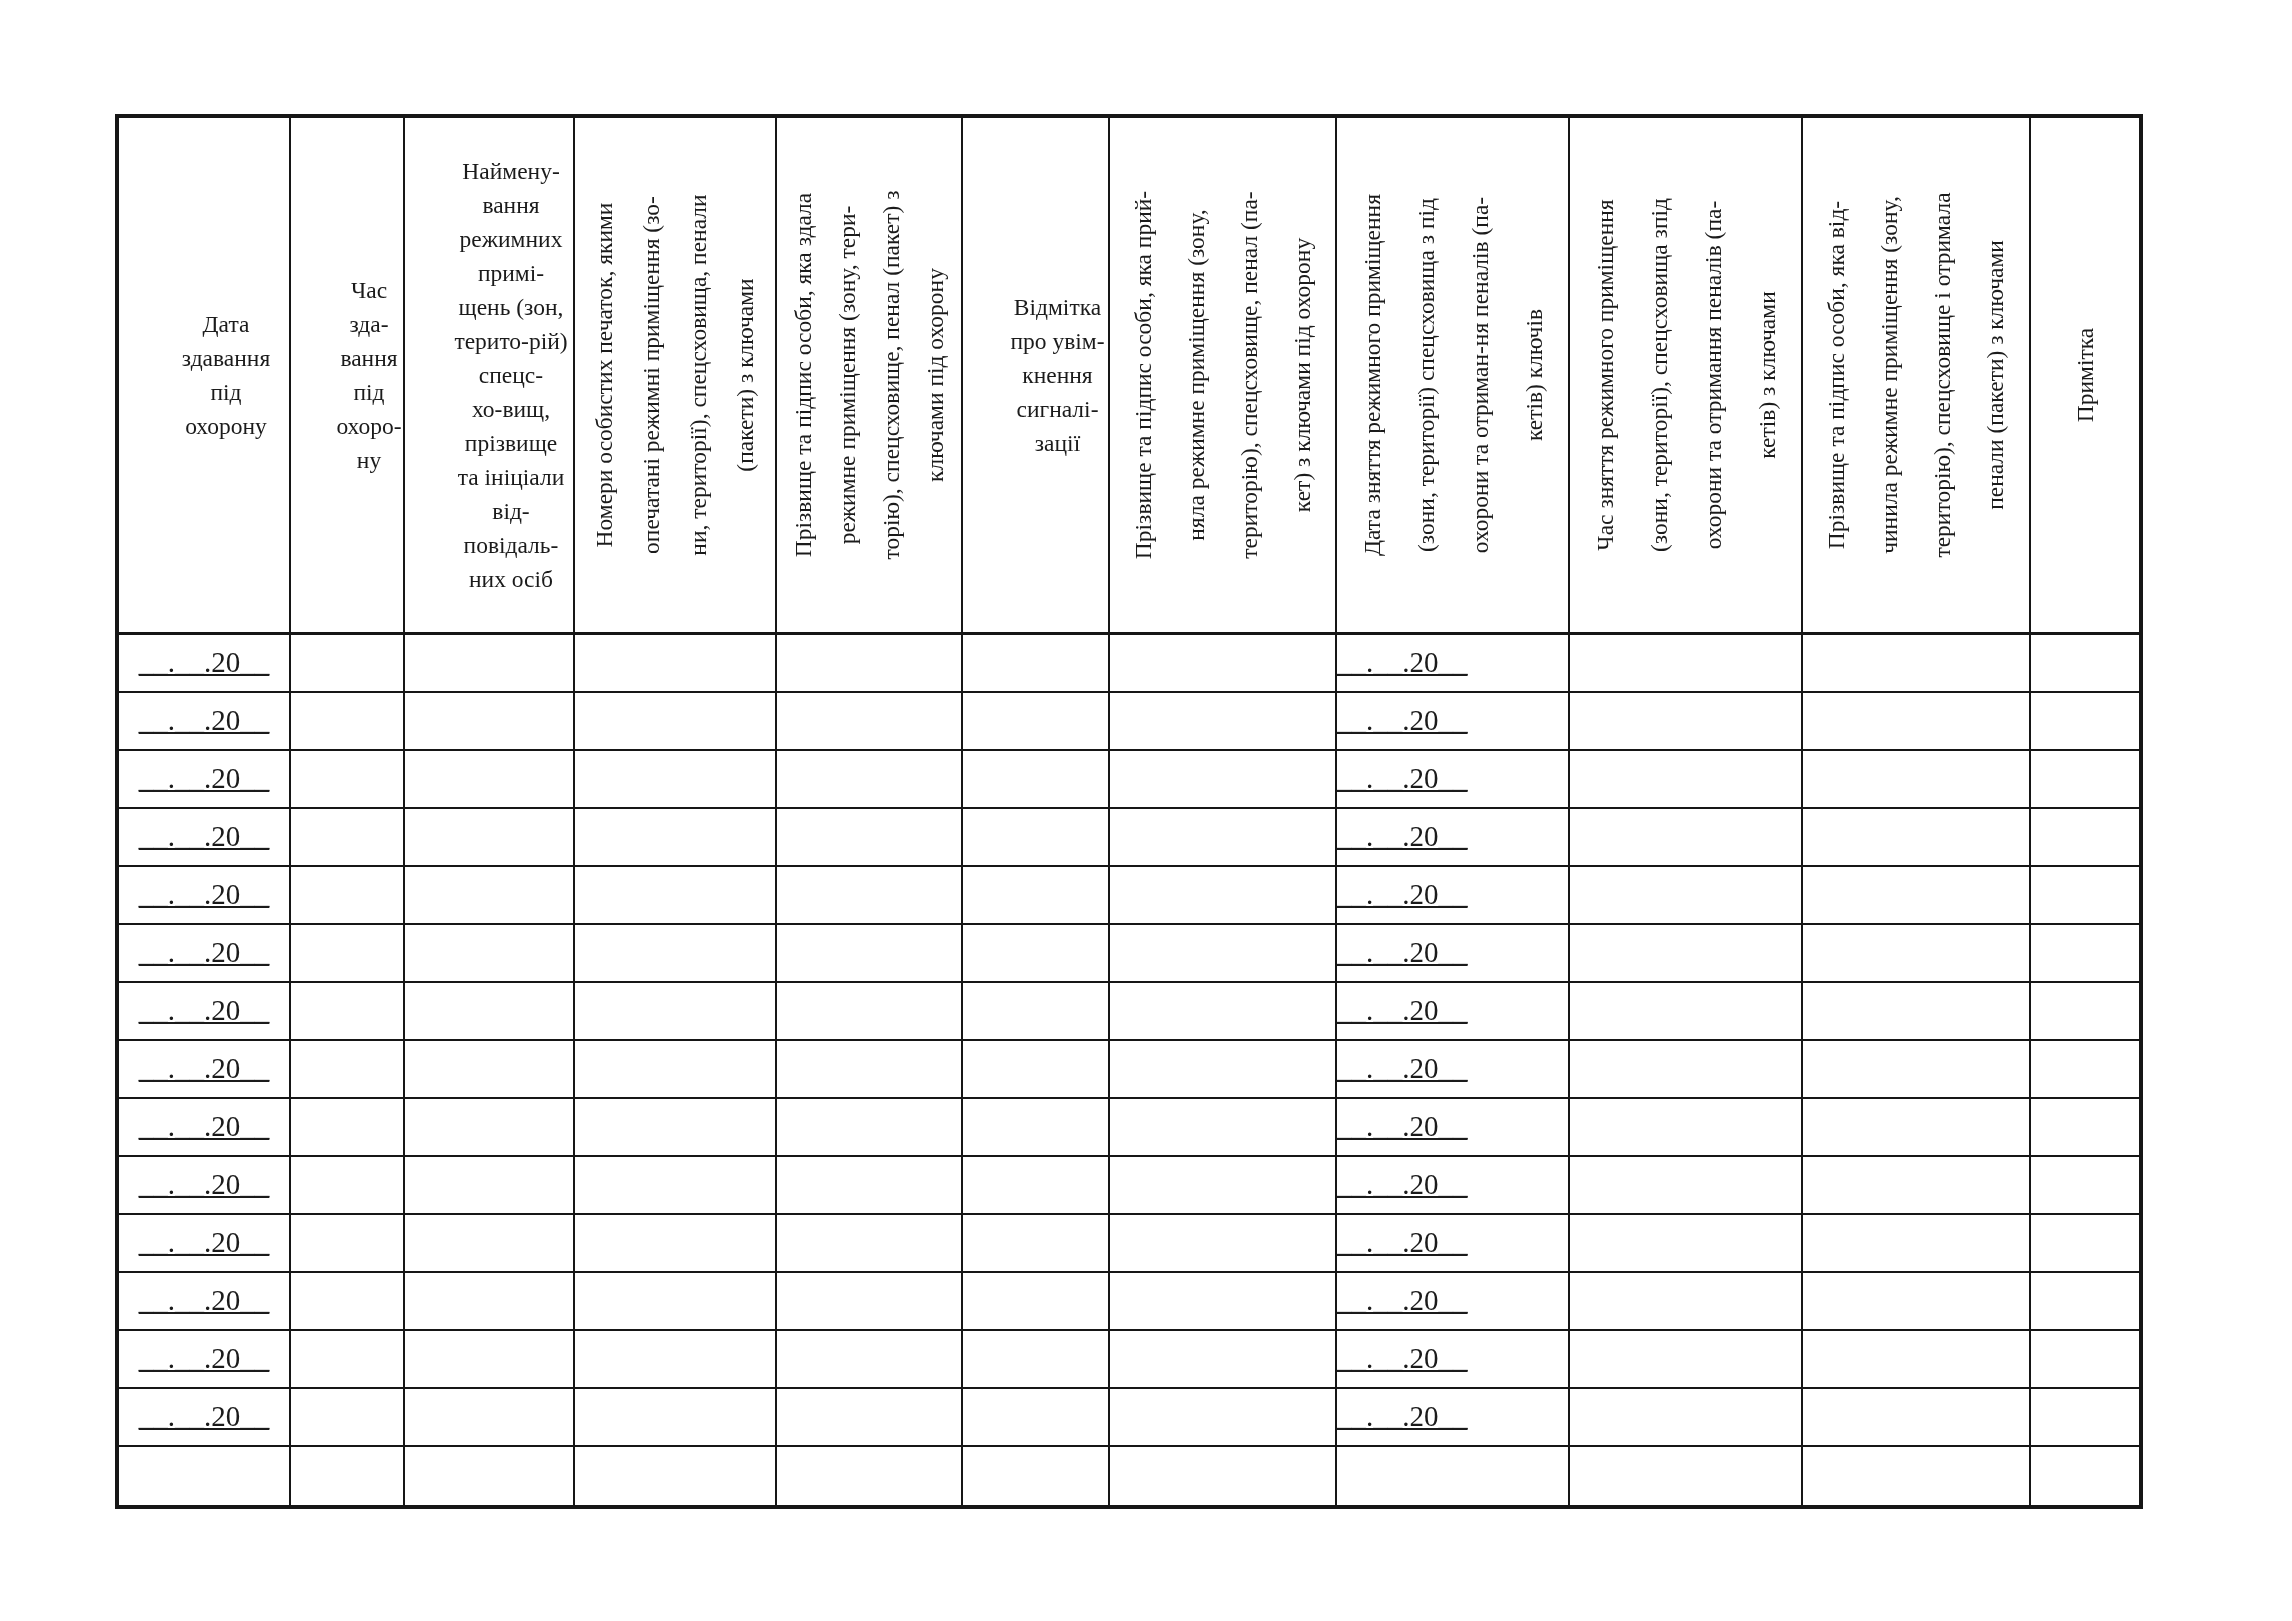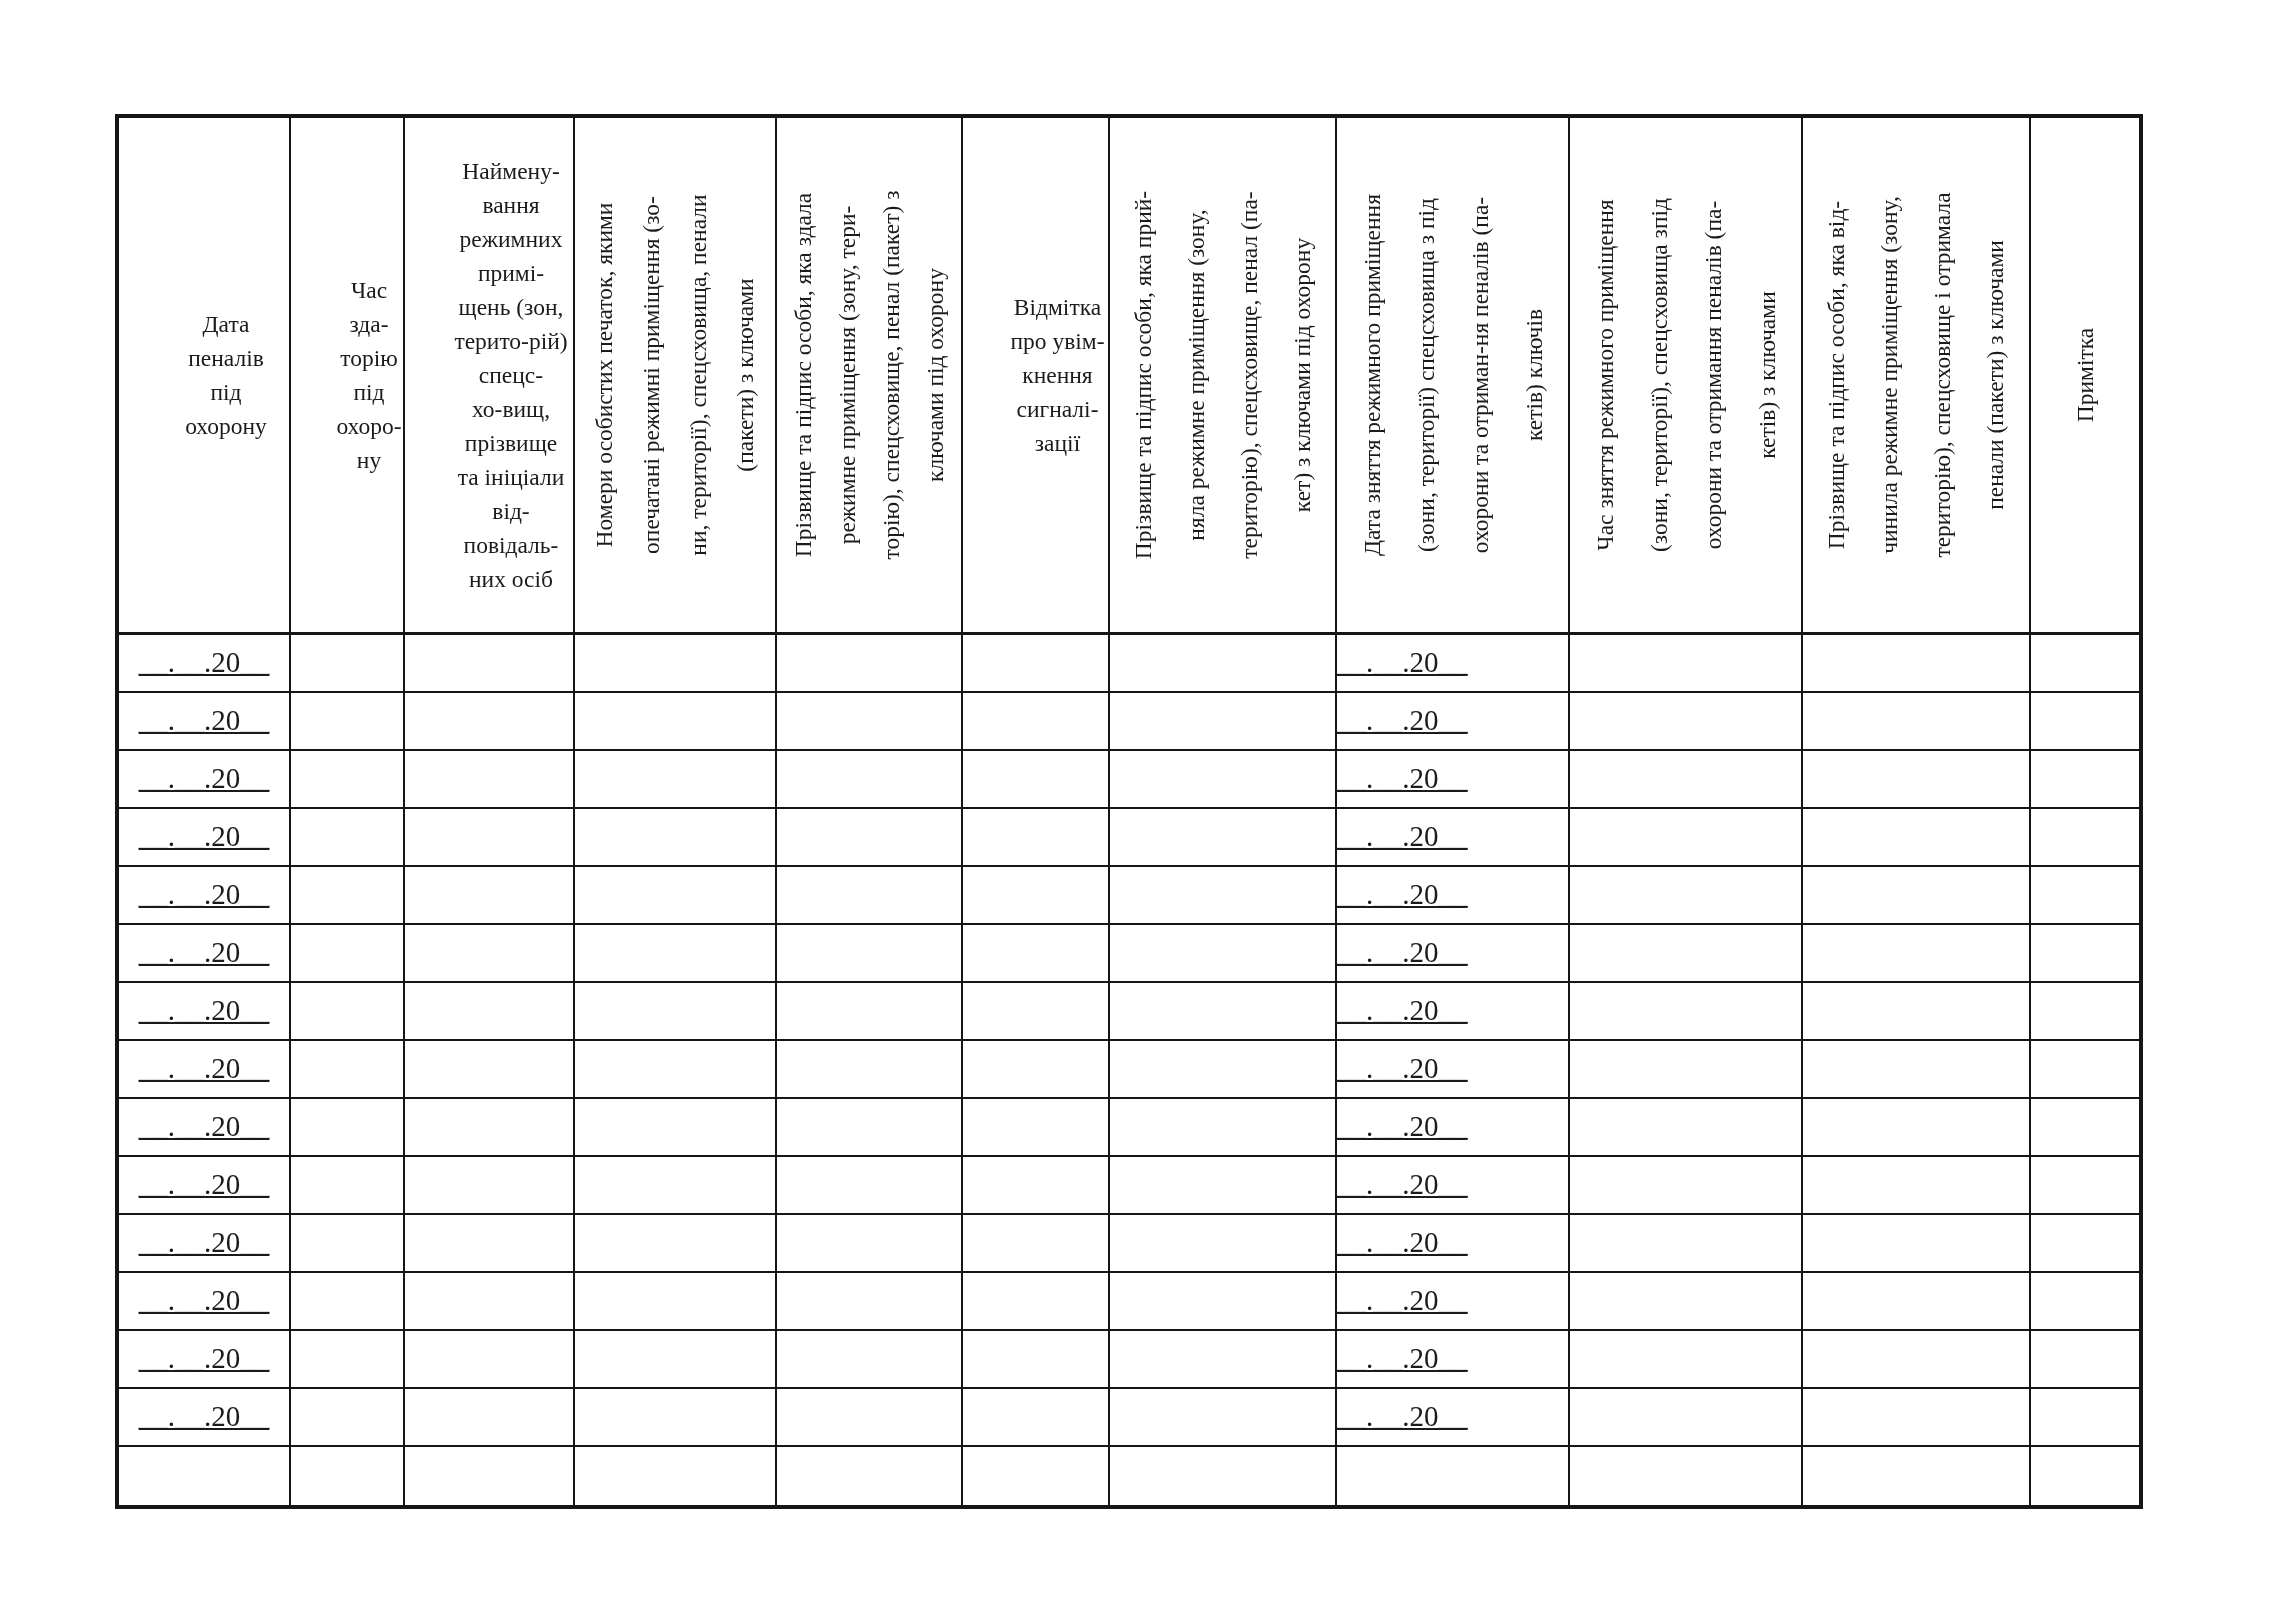--- a/index.html
+++ b/index.html
@@ -93,28 +93,28 @@
         <col class="c7">
         <col class="c8">
       <col class="c9">
         <col class="c10">
         <col class="c11">
     </colgroup>
     <thead>
       <tr id="header-row">
           <th class="h">
             <div class="htext">Дата
-пеналів
+здавання
 під
 охорону</div>
           </th>
           <th class="h">
             <div class="htext">Час
 зда-
-торію
+вання
 під
 охоро-
 ну</div>
           </th>
           <th class="h">
             <div class="htext">Наймену-
 вання
 режимних
 примі-
 щень (зон,

